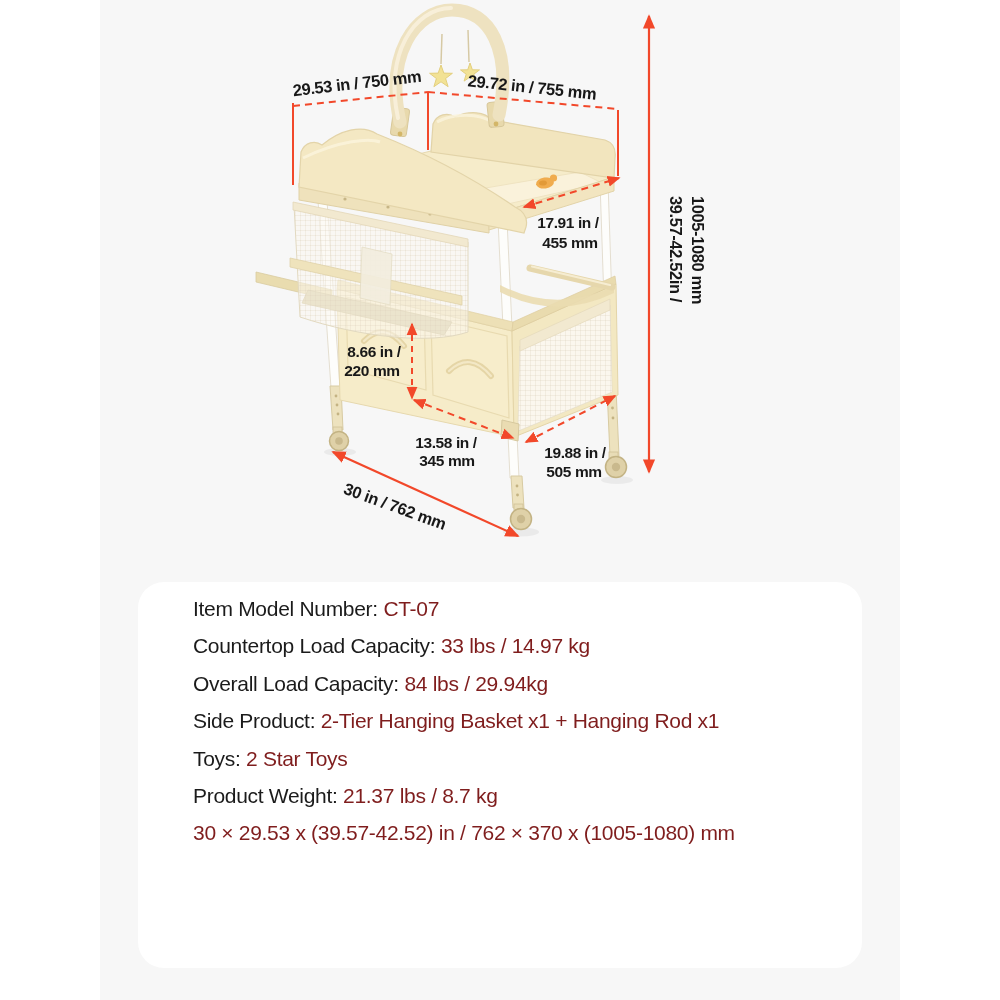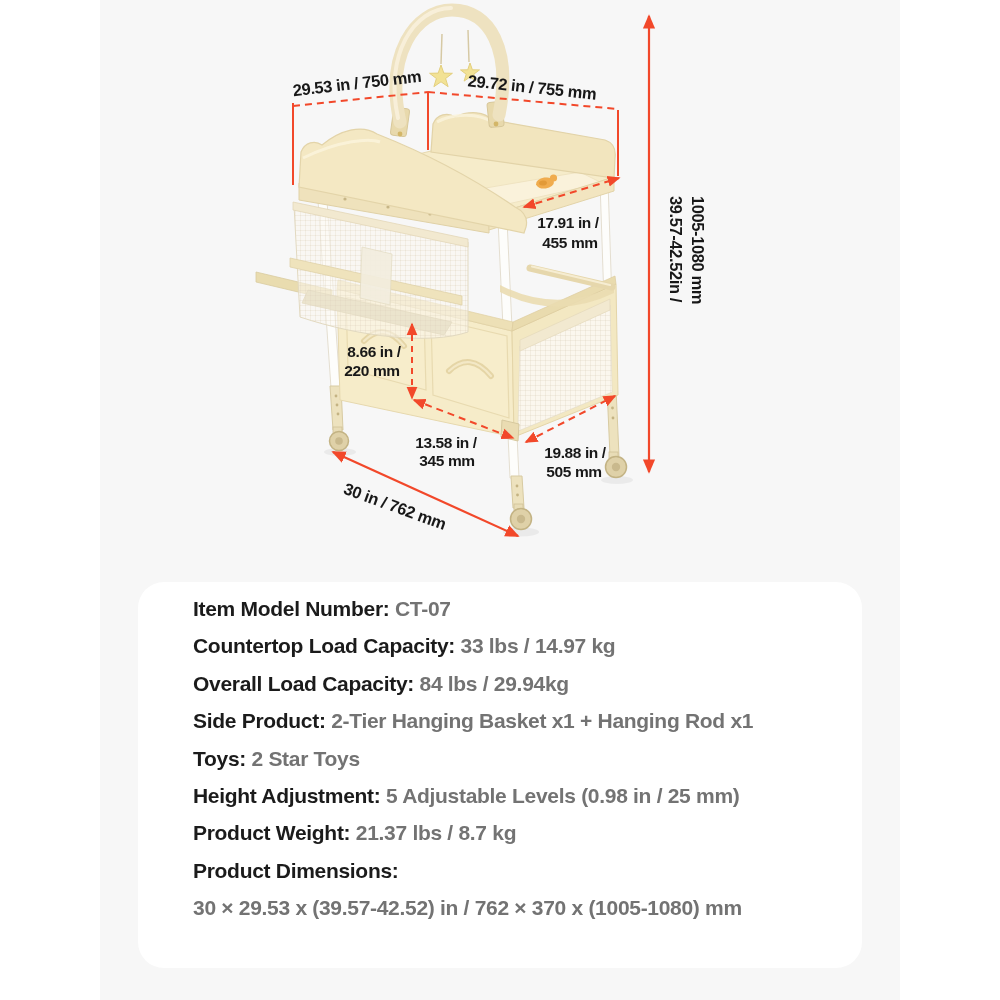--- a/index.html
+++ b/index.html
@@ -15,22 +15,22 @@
 
   .spec-panel{
     position:absolute;left:38px;top:582px;width:724px;height:386px;
     background:#ffffff;border-radius:26px;
     padding:8px 28px 0 55px;box-sizing:border-box;
   }
   .spec-row{
     font-size:21px;line-height:37.4px;letter-spacing:-0.3px;
     white-space:pre-wrap;
   }
-  .spec-label{color:#1b1b1b;font-weight:700;}
-  .spec-value{color:#737373;font-weight:700;}
+  .spec-label{color:#1b1b1b;font-weight:400;}
+  .spec-value{color:#7f1d1d;font-weight:400;}
 
   .dim-text{
     font-family:"Liberation Sans","DejaVu Sans",sans-serif;
     font-weight:700;fill:#181818;letter-spacing:-0.4px;
   }
   .dim-lg{font-size:16.5px;}
   .dim-sm{font-size:15.5px;}
 </style>
 </head>
 <body>
@@ -195,18 +195,16 @@
       <text class="dim-text dim-lg" x="395" y="512" text-anchor="middle" transform="rotate(20 395 506)">30 in / 762 mm</text>
     </g>
   </svg>
 
   <div class="spec-panel">
     <div class="spec-row"><span class="spec-label">Item Model Number: </span><span class="spec-value">CT-07</span></div>
     <div class="spec-row"><span class="spec-label">Countertop Load Capacity: </span><span class="spec-value">33 lbs / 14.97 kg</span></div>
     <div class="spec-row"><span class="spec-label">Overall Load Capacity: </span><span class="spec-value">84 lbs / 29.94kg</span></div>
     <div class="spec-row"><span class="spec-label">Side Product: </span><span class="spec-value">2-Tier Hanging Basket x1 + Hanging Rod x1</span></div>
     <div class="spec-row"><span class="spec-label">Toys: </span><span class="spec-value">2 Star Toys</span></div>
-    <div class="spec-row"><span class="spec-label">Height Adjustment: </span><span class="spec-value">5 Adjustable Levels (0.98 in / 25 mm)</span></div>
     <div class="spec-row"><span class="spec-label">Product Weight: </span><span class="spec-value">21.37 lbs / 8.7 kg</span></div>
-    <div class="spec-row"><span class="spec-label">Product Dimensions:</span><span class="spec-value"></span></div>
     <div class="spec-row"><span class="spec-label"></span><span class="spec-value">30 × 29.53 x (39.57-42.52) in / 762 × 370 x (1005-1080) mm</span></div>
   </div>
 </div>
 
 </body></html>

